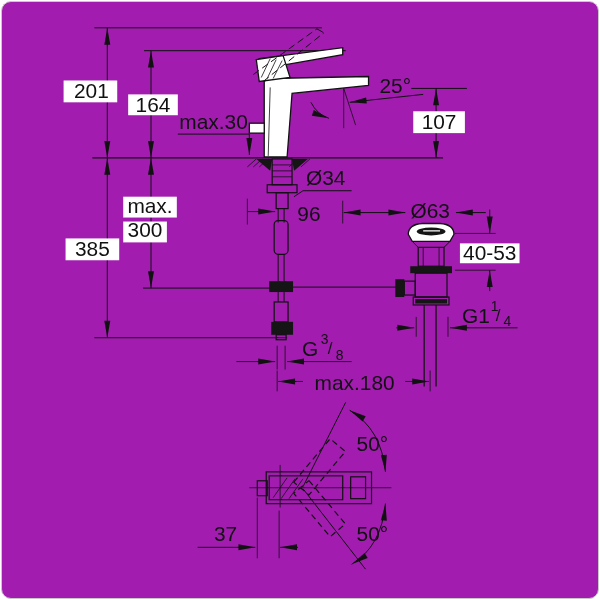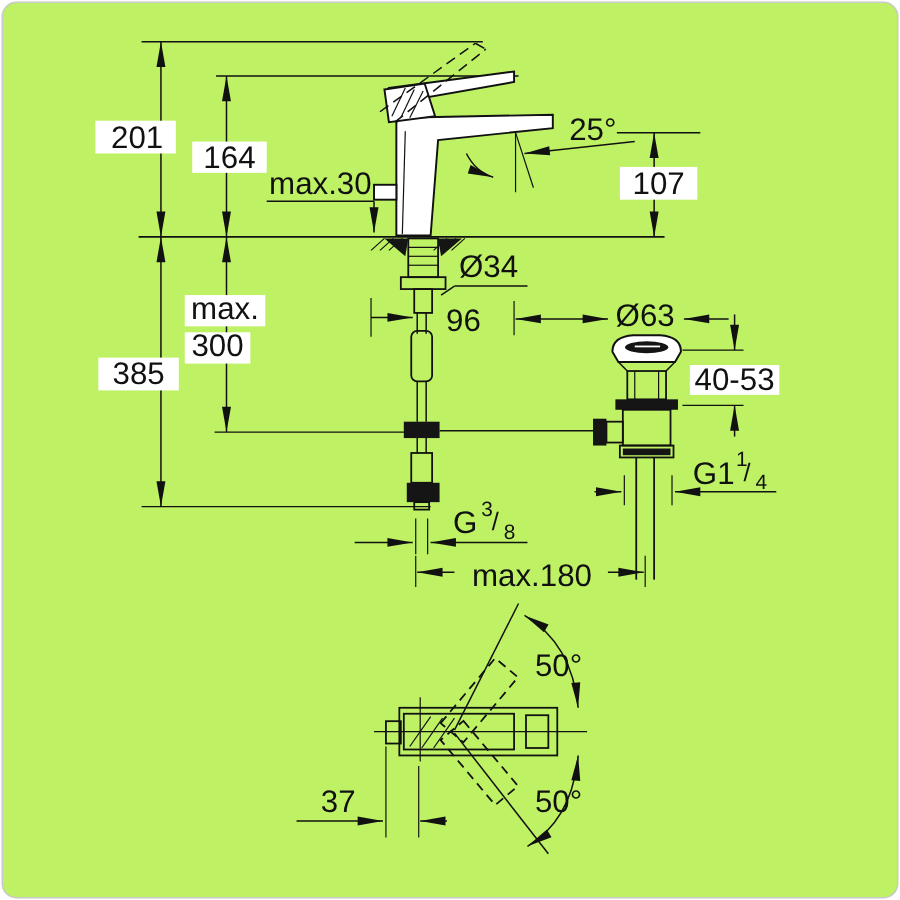--- a/index.html
+++ b/index.html
@@ -1,17 +1,17 @@
 <!DOCTYPE html>
 <html><head>
 <meta charset="utf-8">
 <style>
   html,body{margin:0;padding:0;width:600px;height:600px;background:#fff;}
   .card{position:absolute;left:1px;top:1px;width:596px;height:596px;
-        border:1px solid #c9c9c9;border-radius:10px;background:#bef264;overflow:hidden;}
+        border:1px solid #c9c9c9;border-radius:10px;background:#a21caf;overflow:hidden;}
   svg{position:absolute;left:0;top:0;width:100%;height:100%;}
   .ln{stroke:#111;stroke-width:1;fill:none;}
   .th{stroke-width:0.8;}
   .dk2{stroke-width:1.2;}
   .pr{stroke:#111;stroke-width:1.3;fill:#fff;}
   .prn{stroke:#111;stroke-width:1.2;fill:none;}
   .dk{fill:#151515;stroke:none;}
   .mask{fill:#ffffff;stroke:none;}
   .dim{font-family:"Liberation Sans","DejaVu Sans",sans-serif;font-size:21px;fill:#111;}
   .sm{font-size:14px;}

